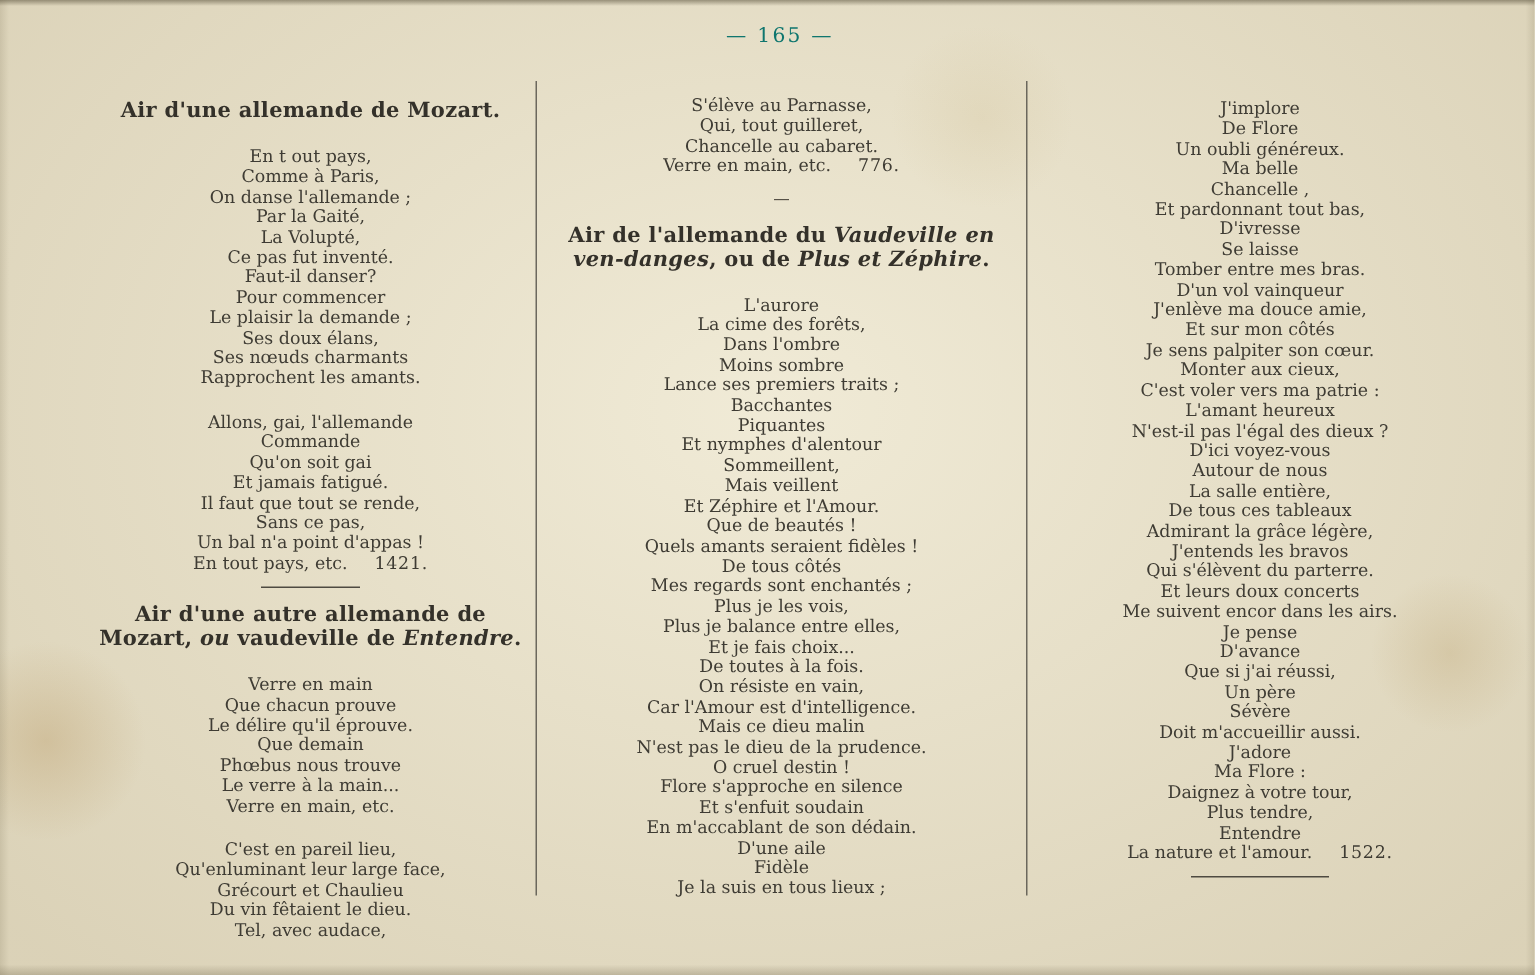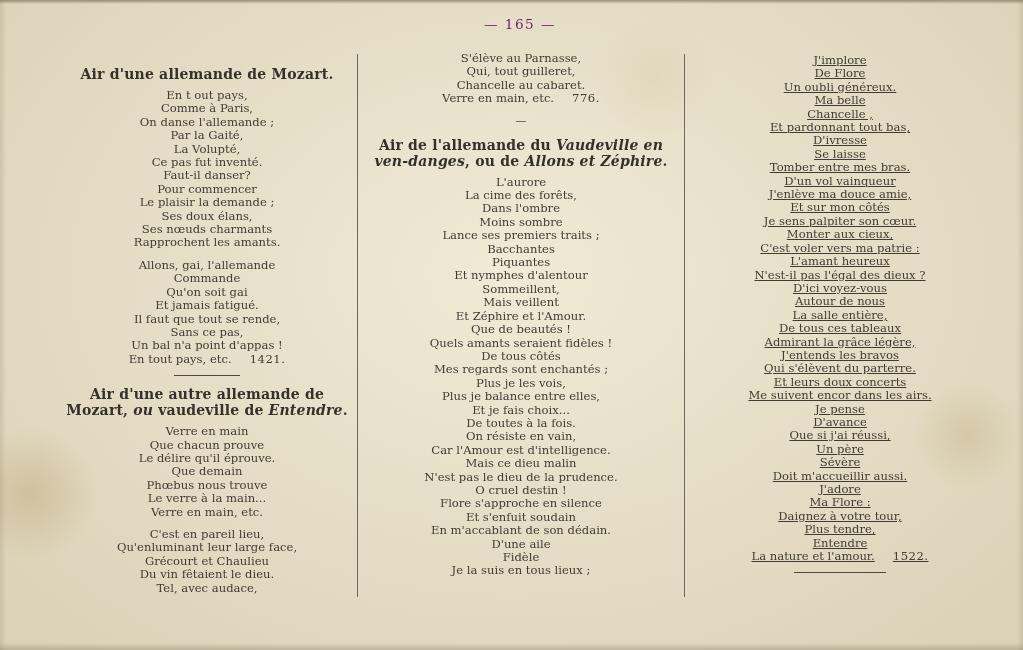--- a/index.html
+++ b/index.html
@@ -13,35 +13,35 @@
       linear-gradient(to right, rgba(120,110,82,.18) 0px, rgba(120,110,82,0) 6px),
       linear-gradient(to left, rgba(120,110,82,.18) 0px, rgba(120,110,82,0) 6px),
       radial-gradient(circle at 3% 76%, rgba(186,156,104,.38), rgba(186,156,104,0) 6%),
       radial-gradient(circle at 94.5% 67%, rgba(190,165,115,.32), rgba(190,165,115,0) 5%),
       radial-gradient(circle at 64% 12%, rgba(200,180,130,.18), rgba(200,180,130,0) 7%),
       radial-gradient(ellipse at 50% 42%, rgba(250,246,228,.45), rgba(172,156,114,.22) 95%),
       #e8e1cb;
   }
   .page{position:relative;width:1023px;height:650px;box-sizing:border-box;padding-top:16px;}
   .page-number{
-    text-align:center;font-size:13.5px;letter-spacing:1.5px;color:#701a75;
+    text-align:center;font-size:13.5px;letter-spacing:1.5px;color:#0f766e;
     width:440px;margin:0 auto 10px 300px;
   }
   .columns{display:flex;flex-direction:row;align-items:flex-start;padding-left:57px;padding-right:16px;}
   .vrule{width:1px;background:#56524a;height:543px;margin-top:12px;flex:0 0 1px;opacity:.85;}
   .column{box-sizing:border-box;}
   .col-0{width:300px;padding-top:14px;}
   .col-1{width:326px;padding-top:6px;}
-  .col-2{width:310px;padding-top:8px;text-decoration:underline;}
+  .col-2{width:310px;padding-top:8px;}
   .air-title{
     text-align:center;font-weight:bold;font-size:14px;line-height:16px;
     color:#34312a;margin:10px 8px 7px 8px;letter-spacing:.2px;
   }
   .air-title .it{font-style:italic;}
-  .stanza{margin:4px 0 9px 0;}
+  .stanza{margin:16px 0 9px 0;}
   .line{text-align:center;font-size:11.6px;line-height:13.4px;white-space:nowrap;}
   .ref{margin-left:18px;letter-spacing:.5px;}
   .hrule{border:0;border-top:1.2px solid #4e4a41;margin:7px auto 7px auto;}
   .hrule.short{width:66px;}
   .hrule.long{width:92px;border-top-width:1.5px;}
   .dash-divider{text-align:center;font-size:11px;line-height:12px;margin:6px 0 6px 0;color:#4a463c;}
 </style>
 </head>
 <body>
 
@@ -95,21 +95,21 @@
       </div>
       <div class="vrule"></div>
       <div class="column col-1">
         <div class="stanza">
           <div class="line"><span>S'élève au Parnasse,</span></div>
           <div class="line"><span>Qui, tout guilleret,</span></div>
           <div class="line"><span>Chancelle au cabaret.</span></div>
           <div class="line"><span>Verre en main, etc.</span><span class="ref">776.</span></div>
         </div>
         <div class="dash-divider">—</div>
-        <div class="air-title"><span>Air de l'allemande du </span><span class="it">Vaudeville en ven-danges</span><span>, ou de </span><span class="it">Allons et Zéphire</span><span>.</span></div>
+        <div class="air-title"><span>Air de l'allemande du </span><span class="it">Vaudeville en ven-danges</span><span>, ou de </span><span class="it">Plus et Zéphire</span><span>.</span></div>
         <div class="stanza">
           <div class="line"><span>L'aurore</span></div>
           <div class="line"><span>La cime des forêts,</span></div>
           <div class="line"><span>Dans l'ombre</span></div>
           <div class="line"><span>Moins sombre</span></div>
           <div class="line"><span>Lance ses premiers traits ;</span></div>
           <div class="line"><span>Bacchantes</span></div>
           <div class="line"><span>Piquantes</span></div>
           <div class="line"><span>Et nymphes d'alentour</span></div>
           <div class="line"><span>Sommeillent,</span></div>

